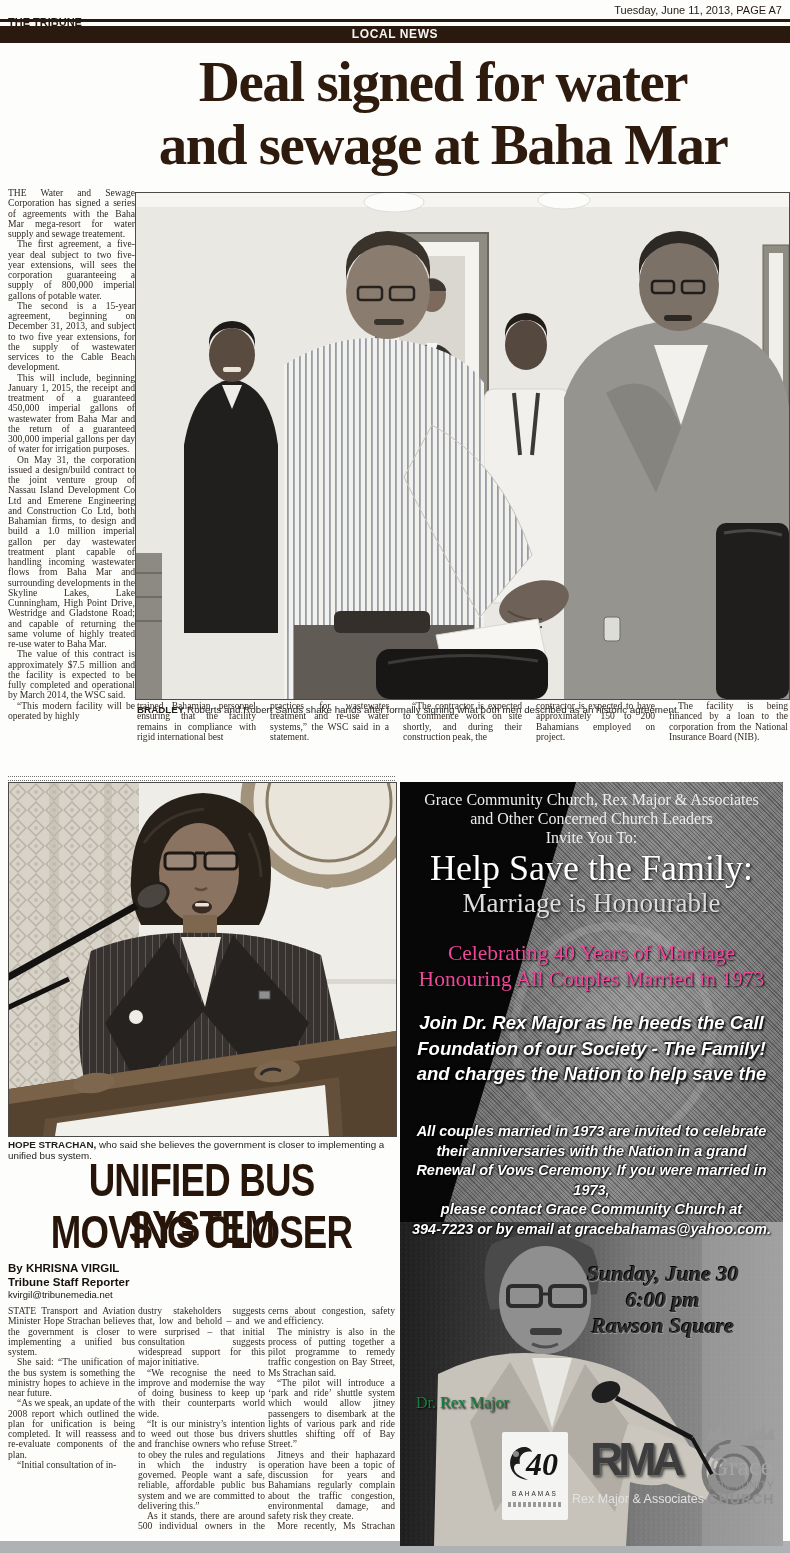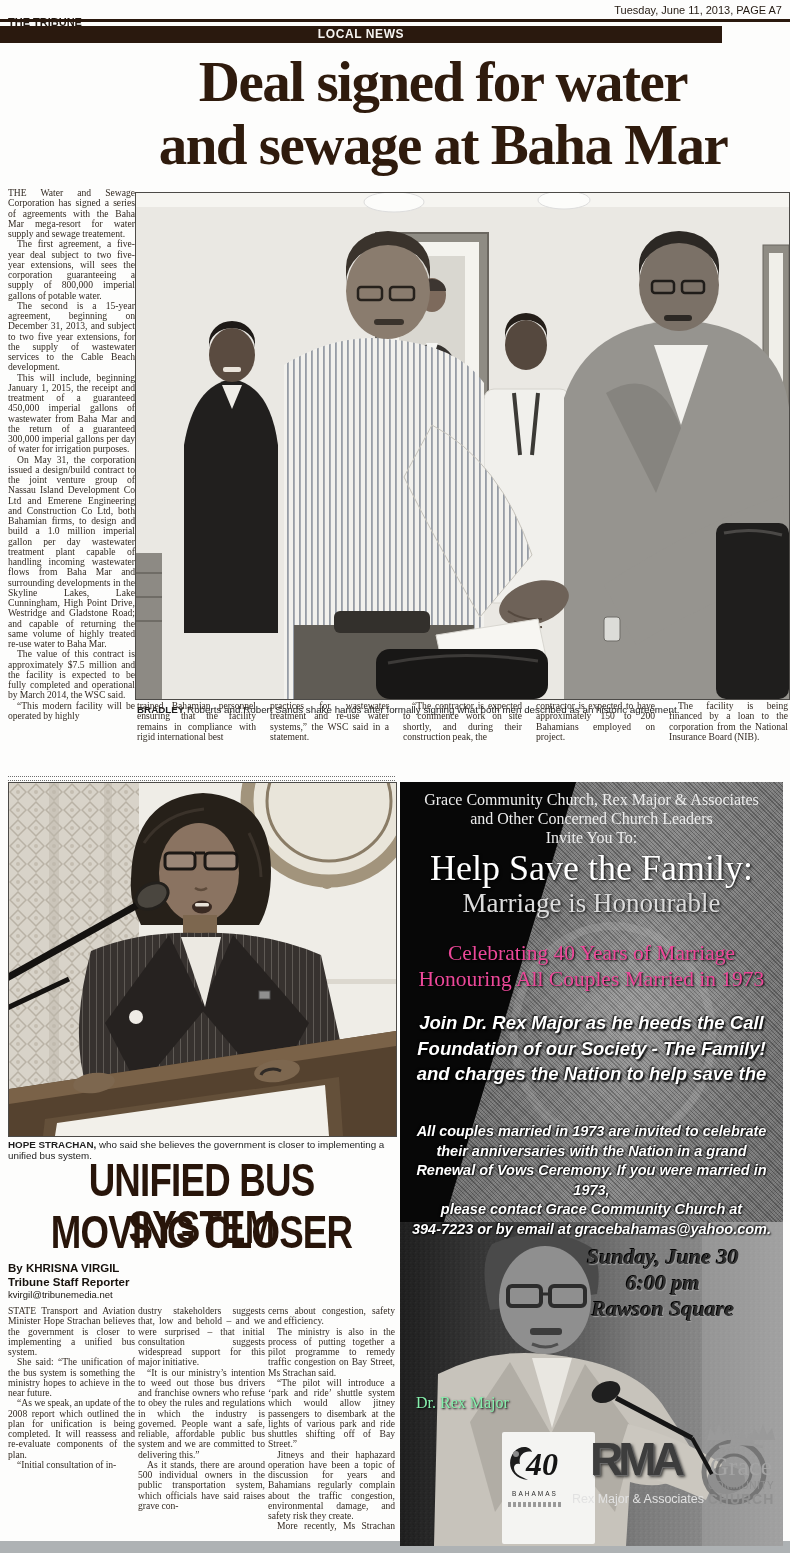--- a/index.html
+++ b/index.html
@@ -3,21 +3,21 @@
 <meta charset="utf-8">
 <style>
   html,body{margin:0;padding:0;background:#ffffff;}
   .page{position:relative;width:790px;height:1553px;background:#fdfdfc;overflow:hidden;
         font-family:"Liberation Serif",serif;color:#2e2620;}
   .abs{position:absolute;}
   
   .masthead{left:8px;top:4px;font-family:"Liberation Sans",sans-serif;font-size:11px;font-weight:700;color:#241a12;margin-top:12px;}
   .datepage{right:8px;top:4px;font-family:"Liberation Sans",sans-serif;font-size:11px;color:#241a12;}
   .toprule{left:0;top:19px;width:790px;height:3px;background:#2a190e;}
-  .banner{left:0;top:26px;width:722px;height:17px;background:#2a190e;}
+  .banner{left:0;top:26px;width:790px;height:17px;background:#2a190e;}
   .banner div{font-family:"Liberation Sans",sans-serif;font-weight:700;font-size:12px;letter-spacing:.6px;
               color:#f6f4f1;text-align:center;line-height:17px;}
   
   .headline{left:0;top:50px;width:790px;text-align:center;font-weight:700;color:#2f1b0d;
             font-size:57px;line-height:63px;letter-spacing:-1.5px;margin-left:48px;}
   
   .cols p{margin:0;text-indent:9px;}
   .cols p.noind{text-indent:0;}
   .coltext{font-size:9.6px;line-height:10.25px;text-align:justify;overflow:hidden;color:#332a22;word-spacing:-0.2px;}
   .col-top{left:8px;top:188px;width:127px;height:583px;}
@@ -60,25 +60,25 @@
   .ad-texture:before{content:"";position:absolute;left:110px;top:140px;width:190px;height:210px;border:8px solid rgba(190,190,190,.22);border-radius:50%;}
   .adtext{left:0;width:383px;text-align:center;color:#fff;}
   .ad-header{top:8px;font-size:16px;line-height:19px;color:#ededed;}
   .ad-title{top:66px;font-size:36px;line-height:40px;color:#ffffff;text-shadow:1px 1px 3px #000;}
   .ad-subtitle{top:106px;font-size:27px;line-height:30px;color:#dcdcdc;text-shadow:1px 1px 3px #000;}
   .ad-celeb{top:158px;font-size:21.5px;line-height:26px;color:#ec4899;text-shadow:1px 1px 2px #000;}
   .ad-join{top:228px;font-family:"Liberation Sans",sans-serif;font-weight:700;font-style:italic;
            font-size:18.5px;line-height:25.5px;text-shadow:1.5px 1.5px 2px #000,-1px -1px 2px #000;}
   .ad-invite{top:340px;font-family:"Liberation Sans",sans-serif;font-weight:700;font-style:italic;
              font-size:14.5px;line-height:19.6px;text-shadow:1px 1px 2px #000,-1px -1px 2px #000;}
-  .ad-event{left:150px;top:462px;width:226px;text-align:center;font-weight:700;font-style:italic;
+  .ad-event{left:150px;top:479px;width:226px;text-align:center;font-weight:700;font-style:italic;
             font-size:22px;line-height:26px;color:#2f2f2f;text-shadow:-1px -1px 0 #000,1px 1px 1px #9d9d9d;}
   .rex-photo{left:0;top:440px;width:383px;height:324px;}
-  .rex-label{left:16px;top:612px;font-size:16px;color:#86efac;text-shadow:1px 1px 2px #000;}
-  .logo40{left:102px;top:650px;width:66px;height:112px;background:#f4f4f2;border-radius:2px;padding-left:27px;}
+  .rex-label{left:16px;top:612px;font-size:16px;color:#15803d;text-shadow:1px 1px 2px #000;}
+  .logo40{left:102px;top:650px;width:66px;height:88px;background:#f4f4f2;border-radius:2px;}
   .logo40 .n40{position:absolute;left:24px;top:14px;font-style:italic;font-weight:700;font-size:32px;color:#141414;}
   .logo40 .bah{position:absolute;left:0;top:58px;width:66px;text-align:center;font-family:"Liberation Sans",sans-serif;
                font-size:6.5px;letter-spacing:2px;color:#2b2b2b;}
   .logo40 .tiny{position:absolute;left:6px;top:70px;width:54px;height:5px;
                 background:repeating-linear-gradient(90deg,#9a9a9a 0 3px,transparent 3px 5px);}
   .logo40 svg{position:absolute;left:2px;top:8px;}
   .logo-rma{left:172px;top:654px;width:126px;height:84px;}
   .rma{font-family:"Liberation Sans",sans-serif;font-weight:700;font-size:46px;line-height:46px;letter-spacing:-5px;
        color:#3d3d3d;text-shadow:1px 1px 0 #6b6b6b,2px 2px 3px rgba(0,0,0,.7);text-align:center;}
   .rma-sub{margin-top:10px;font-family:"Liberation Sans",sans-serif;font-size:12.5px;color:#e2e2e2;text-align:center;white-space:nowrap;}
@@ -296,20 +296,21 @@
   </div>
 
   <div class="abs bus-col c1 coltext cols">
     <p class="noind">STATE Transport and Aviation Minister Hope Strachan believes the government is closer to implementing a unified bus system.</p>
     <p>She said: “The unification of the bus system is something the ministry hopes to achieve in the near future.</p>
     <p>“As we speak, an update of the 2008 report which outlined the plan for unification is being completed. It will reassess and re-evaluate components of the plan.</p>
     <p>“Initial consultation of in-</p>
   </div>
   <div class="abs bus-col c2 coltext cols">
     <p class="noind">dustry stakeholders suggests that, low and behold – and we were surprised – that initial consultation suggests widespread support for this major initiative.</p>
+    <p>“We recognise the need to improve and modernise the way of doing business to keep up with their counterparts world wide.</p>
     <p>“It is our ministry’s intention to weed out those bus drivers and franchise owners who refuse to obey the rules and regulations in which the industry is governed. People want a safe, reliable, affordable public bus system and we are committed to delivering this.”</p>
     <p>As it stands, there are around 500 individual owners in the public transportation system, which officials have said raises grave con-</p>
   </div>
   <div class="abs bus-col c3 coltext cols">
     <p class="noind">cerns about congestion, safety and efficiency.</p>
     <p>The ministry is also in the process of putting together a pilot programme to remedy traffic congestion on Bay Street, Ms Strachan said.</p>
     <p>“The pilot will introduce a ‘park and ride’ shuttle system which would allow jitney passengers to disembark at the lights of various park and ride shuttles shifting off of Bay Street.”</p>
     <p>Jitneys and their haphazard operation have been a topic of discussion for years and Bahamians regularly complain about the traffic congestion, environmental damage, and safety risk they create.</p>
     <p>More recently, Ms Strachan noted, there have been claims of pornography being shown on buses.</p>
   </div>

